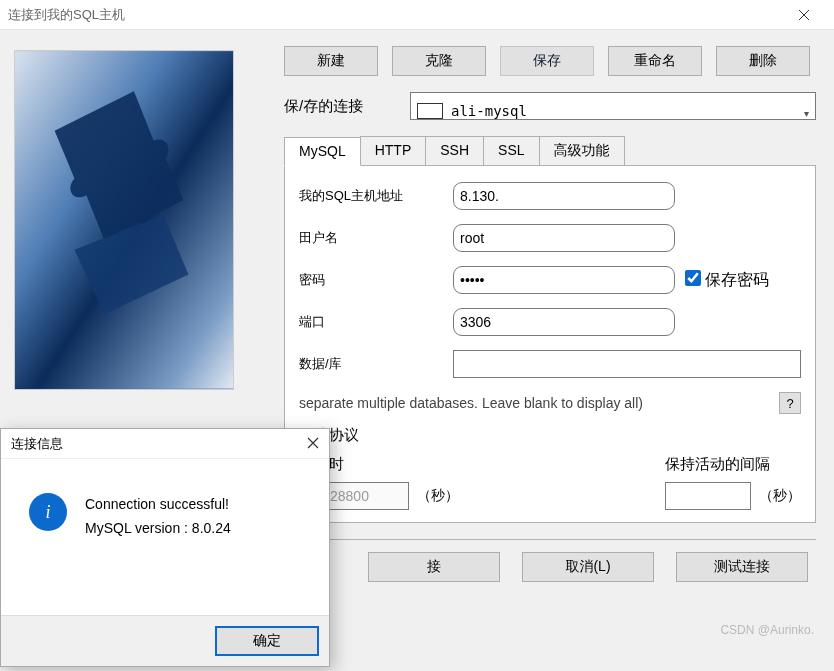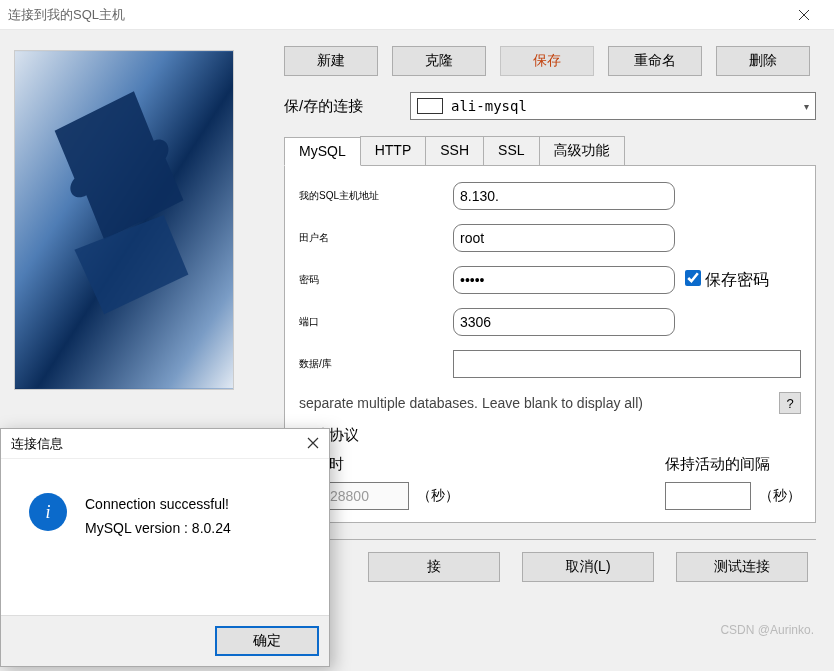--- a/index.html
+++ b/index.html
@@ -11,37 +11,37 @@
 
     .main { display: flex; height: 641px; background: #f0f0f0; gap: 32px; }
     .sidebar { width: 248px; padding: 20px 14px 14px 14px; }
     .puzzle-img { width: 220px; height: 340px; background: linear-gradient(135deg, #cdd9e6 0%, #2f5f9e 40%, #0a2a58 60%, #6c91bf 90%); border: 1px solid #ccc; display:flex; align-items:center; justify-content:center; }
     .puzzle-img svg { width: 100%; height: 100%; }
 
     .content { flex: 1; padding: 16px 18px 0 0; position: relative; }
 
     .btnrow { display: flex; gap: 14px; margin-bottom: 16px; padding-left: 4px; }
     .btnrow button { width: 94px; height: 30px; background: #e1e1e1; border: 1px solid #adadad; font-size: 14px; cursor: pointer; }
-    .btnrow button.disabled { color: #c2410c; border-color:#c5c5c5; }
+    .btnrow button.disabled { color: #0f172a; border-color:#c5c5c5; }
 
     .row-saved { display: flex; align-items: center; margin-bottom: 16px; padding-left: 4px; }
     .row-saved .lbl { width: 126px; font-size: 15px; }
-    .row-saved .combo { flex: 1; margin-right: 4px; height: 28px; border: 1px solid #7a7a7a; background: #fff; display: flex; align-items: center; padding: 0 6px; position: relative; }
+    .row-saved .combo { flex: 1; margin-right: 4px; height: 28px; border: 1px solid #7a7a7a; background: #fff; display: flex; align-items: flex-end; padding: 0 6px; position: relative; }
     .row-saved .combo .swatch { width: 26px; height: 16px; background: #fff; border: 1px solid #333; margin-right: 8px; }
     .row-saved .combo .txt { font-size: 14px; font-family: Consolas, monospace; flex: 1; }
     .row-saved .combo .chev { font-size: 10px; color: #555; }
 
     .tabs { display: flex; padding-left: 4px; }
     .tab { padding: 5px 14px; border: 1px solid #b0b0b0; border-bottom: none; background: #f0f0f0; font-size: 14px; margin-right: -1px; cursor: pointer; }
     .tab.active { background: #fff; position: relative; top: 1px; border-bottom: 1px solid #fff; }
 
     .tabpanel { border: 1px solid #b0b0b0; padding: 16px 14px 12px 14px; margin-left: 4px; margin-right: 4px; background: #fff; }
 
     .frow { display: flex; align-items: center; margin-bottom: 14px; }
-    .frow .lbl { width: 154px; font-size: 10px; }
+    .frow .lbl { width: 154px; font-size: 13px; }
     .frow input[type=text], .frow input[type=password] { height: 28px; border: 1px solid #7a7a7a; padding: 0 6px; font-size: 14px; }
     .frow .w1 { width: 222px; border-radius: 9px; }
     .frow .w2 { width: 348px; }
     .frow .chk { display: flex; gap: 4px; margin-left: 10px; }
     .frow .chk input { width: 16px; height: 16px; accent-color: #0b6acb; }
 
     .hint { font-size: 14px; color: #444; margin-left: 0px; margin-bottom: 12px; display:flex; align-items:center; gap:10px; }
     .hint .qbtn { width: 22px; height: 22px; border: 1px solid #adadad; background: #e1e1e1; font-size: 13px; }
 
     .proto { font-size: 15px; margin-bottom: 10px; }

